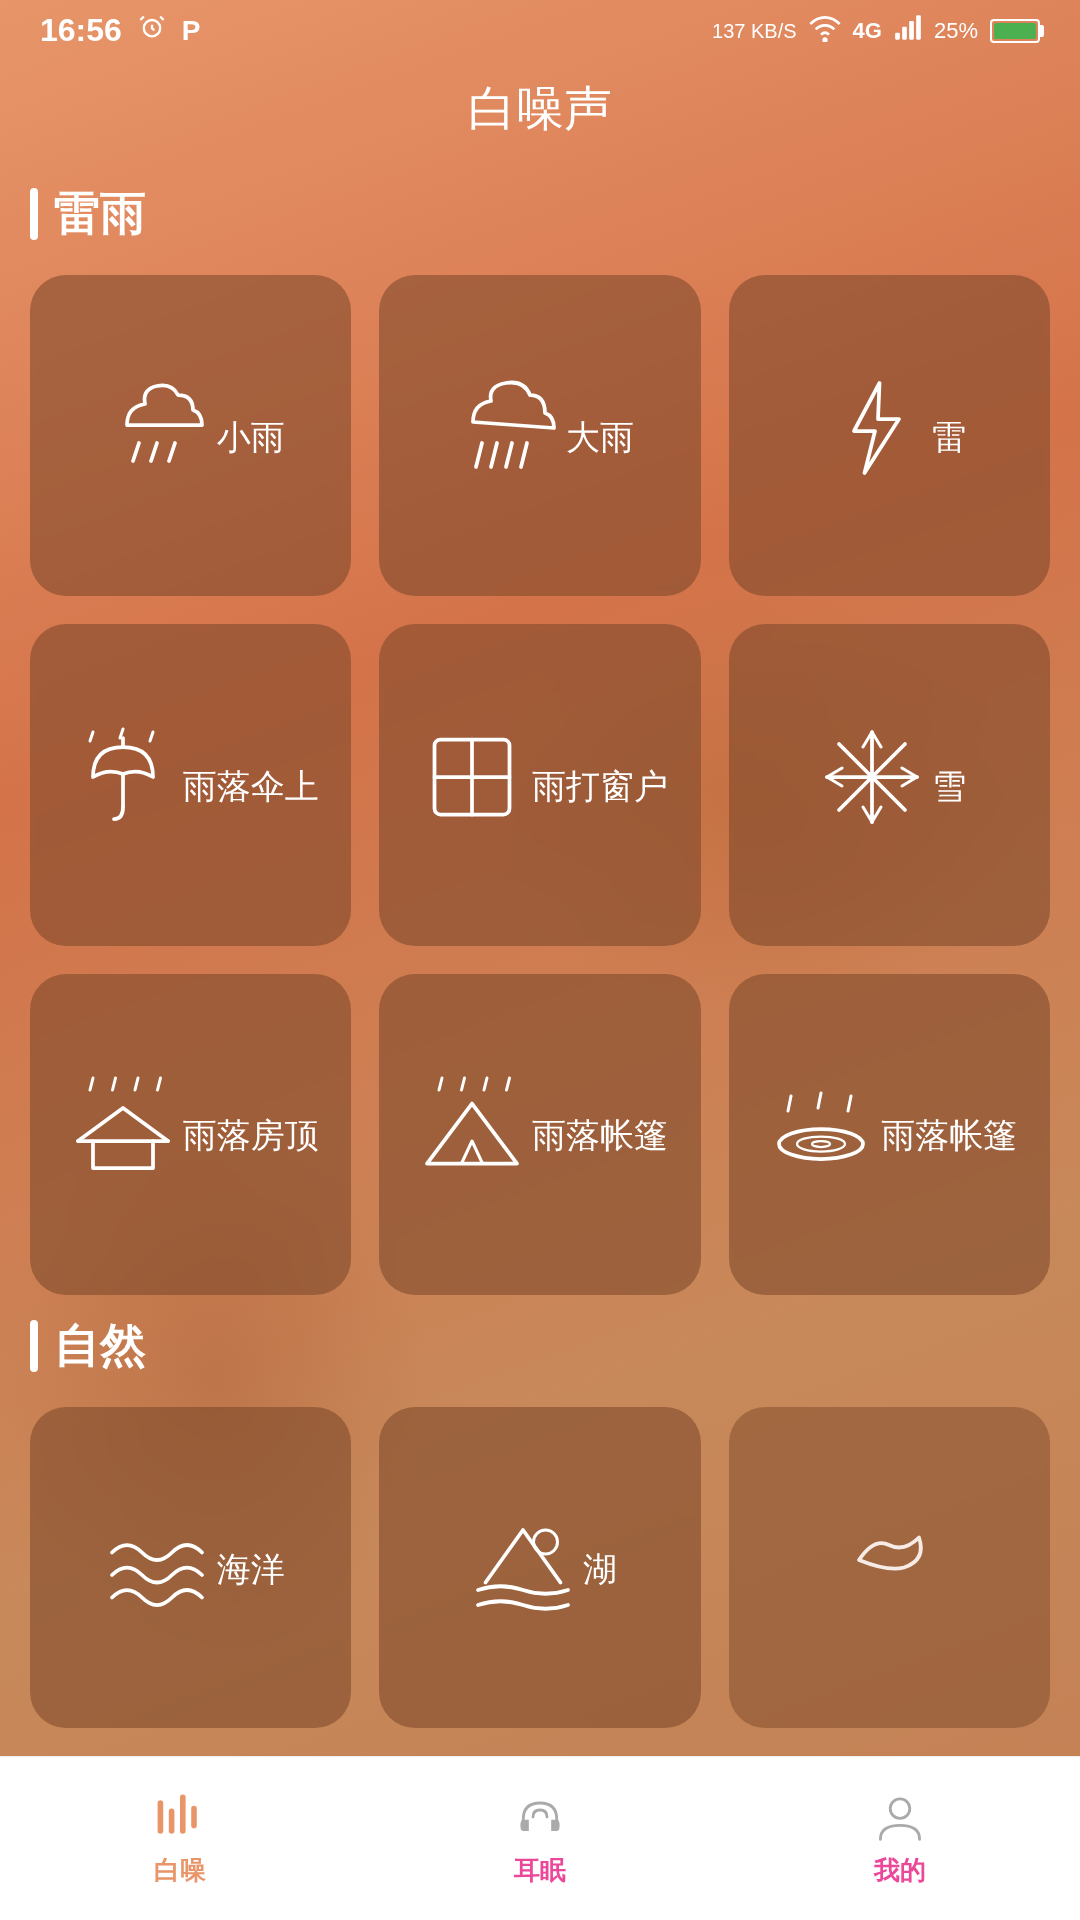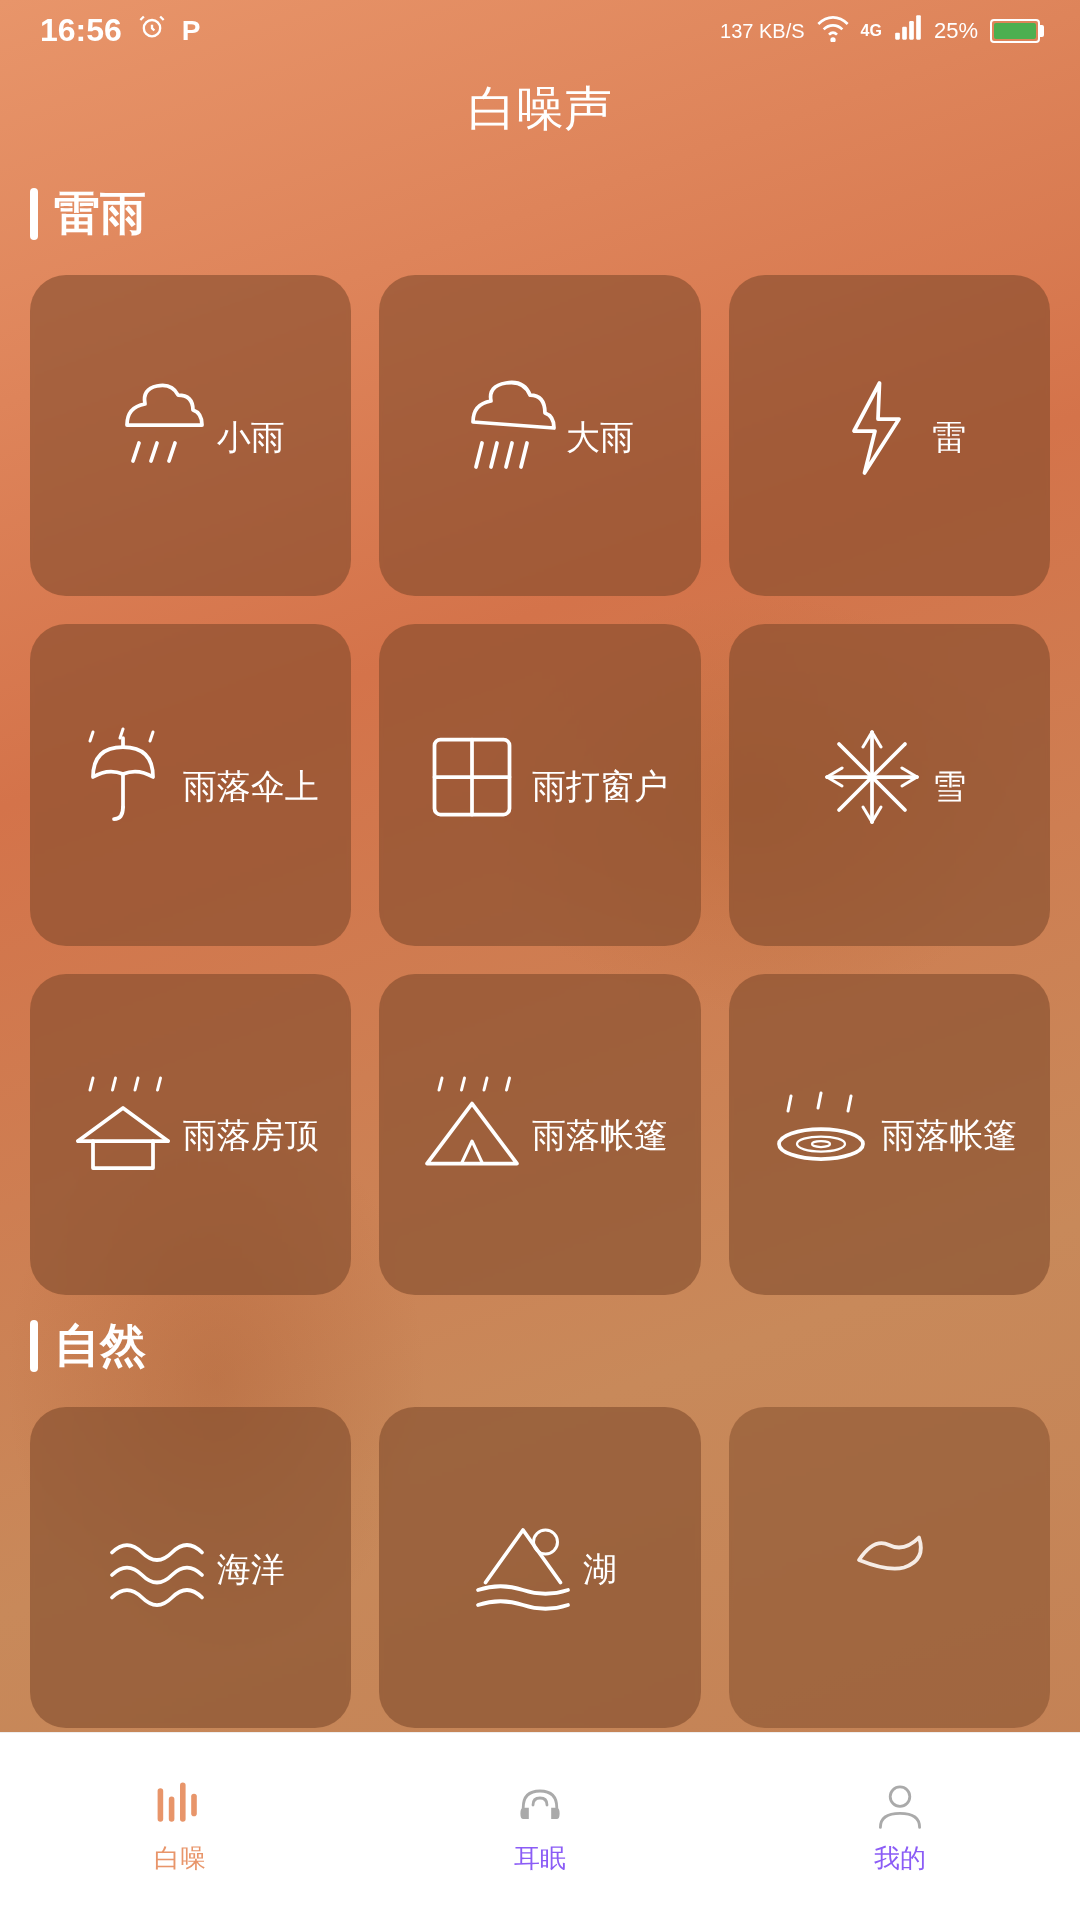--- a/index.html
+++ b/index.html
@@ -166,27 +166,28 @@
       font-weight: 400;
       text-align: center;
     }
 
     
     .bottom-nav {
       position: fixed;
       bottom: 0;
       left: 0;
       width: 1080px;
-      height: 188px;
+      height: 164px;
       background: white;
       display: flex;
       align-items: center;
       justify-content: space-around;
       z-index: 100;
       border-top: 1px solid #eee;
+      font-weight: bold;
     }
 
     .nav-item {
       display: flex;
       flex-direction: column;
       align-items: center;
       gap: 8px;
       cursor: pointer;
       padding: 10px 40px;
     }
@@ -199,21 +200,21 @@
       justify-content: center;
     }
 
     .nav-icon svg {
       width: 100%;
       height: 100%;
     }
 
     .nav-label {
       font-size: 26px;
-      color: #8b5cf6;
+      color: #ec4899;
     }
 
     .nav-label.active {
       color: #e8956a;
     }
 
     .nav-icon.active svg {
       stroke: #e8956a;
     }
 
@@ -243,21 +244,21 @@
   <div class="status-right">
     <span style="font-size:20px;line-height:1.2;text-align:right;white-space:nowrap;">137 KB/S</span>
     <span>
       <svg width="32" height="28" viewBox="0 0 24 20" fill="none" stroke="white" stroke-width="2">
         <path d="M1 7c3-3 7-5 11-5s8 2 11 5"></path>
         <path d="M5 11c2-2 4-3 7-3s5 1 7 3"></path>
         <path d="M9 15c1-1 2-1.5 3-1.5s2 .5 3 1.5"></path>
         <circle cx="12" cy="19" r="1" fill="white"></circle>
       </svg>
     </span>
-    <span style="font-size:16px;font-weight:bold;">4G</span>
+    <span style="font-size:22px;font-weight:bold;">4G</span>
     <span>
       <svg width="28" height="28" viewBox="0 0 24 24" fill="white">
         <rect x="1" y="16" width="4" height="6" rx="1"></rect>
         <rect x="7" y="11" width="4" height="11" rx="1"></rect>
         <rect x="13" y="6" width="4" height="16" rx="1"></rect>
         <rect x="19" y="1" width="4" height="21" rx="1"></rect>
       </svg>
     </span>
     <span>25%</span>
     <div class="battery-bar">

